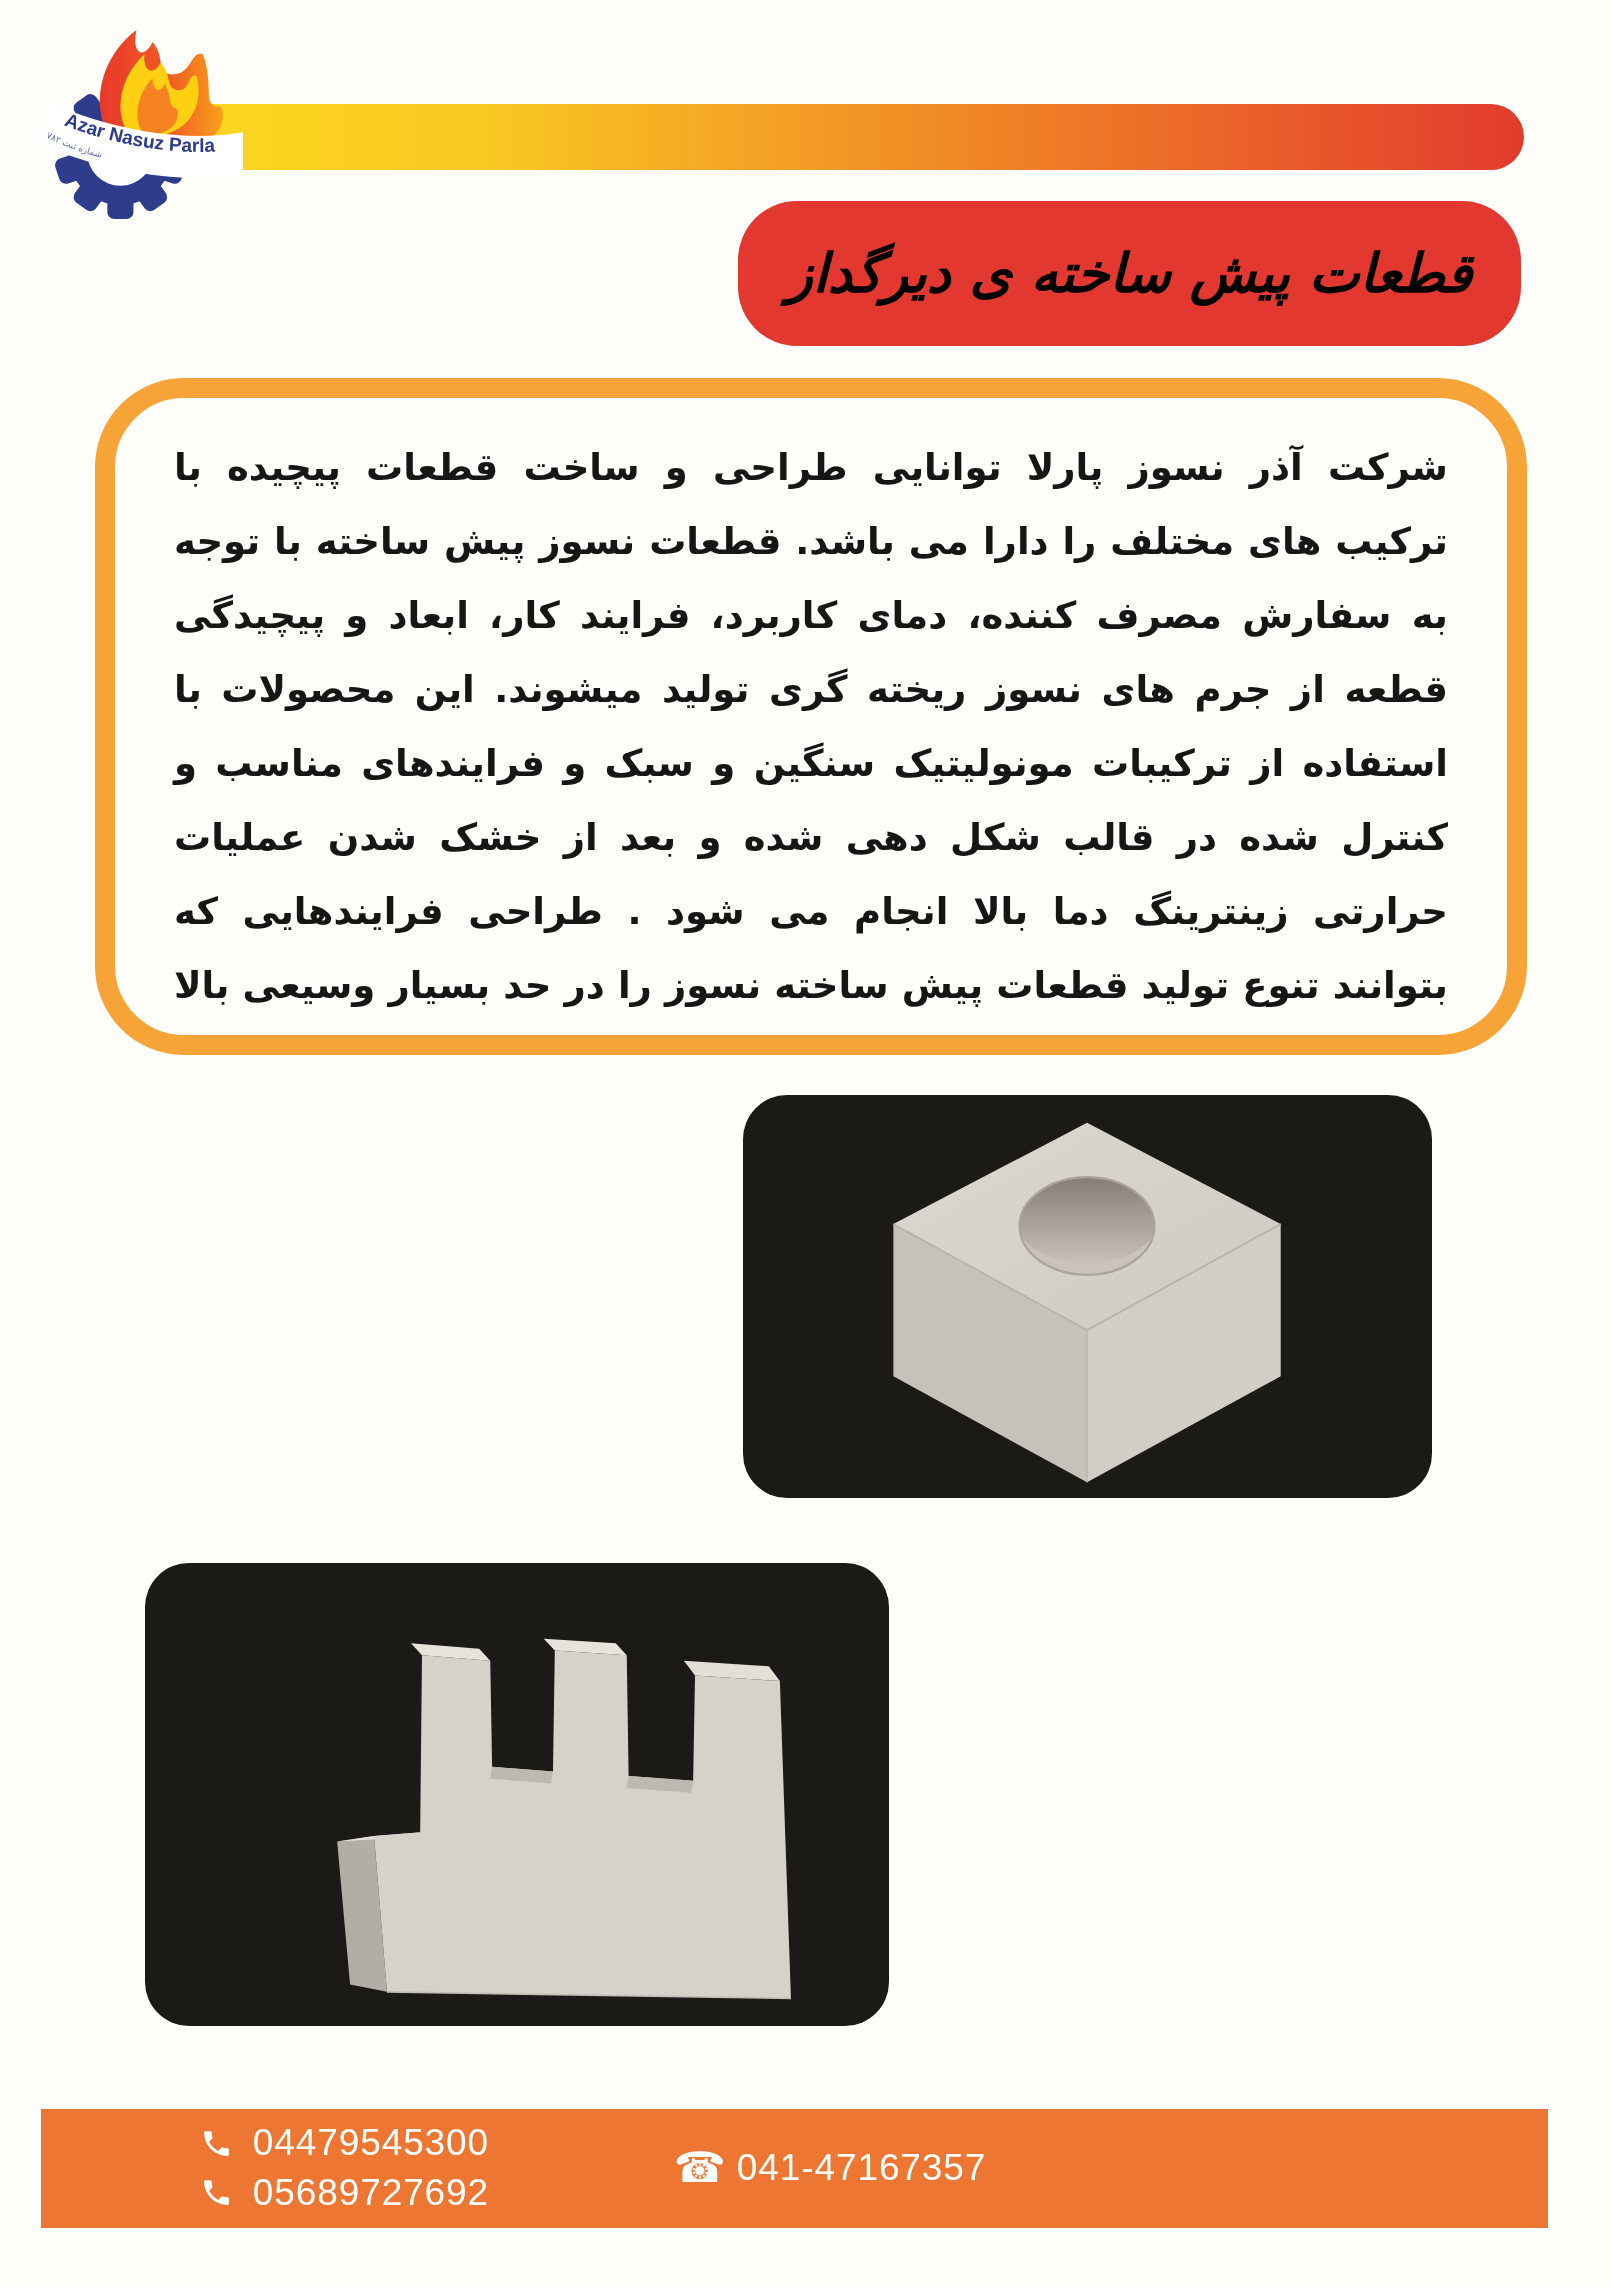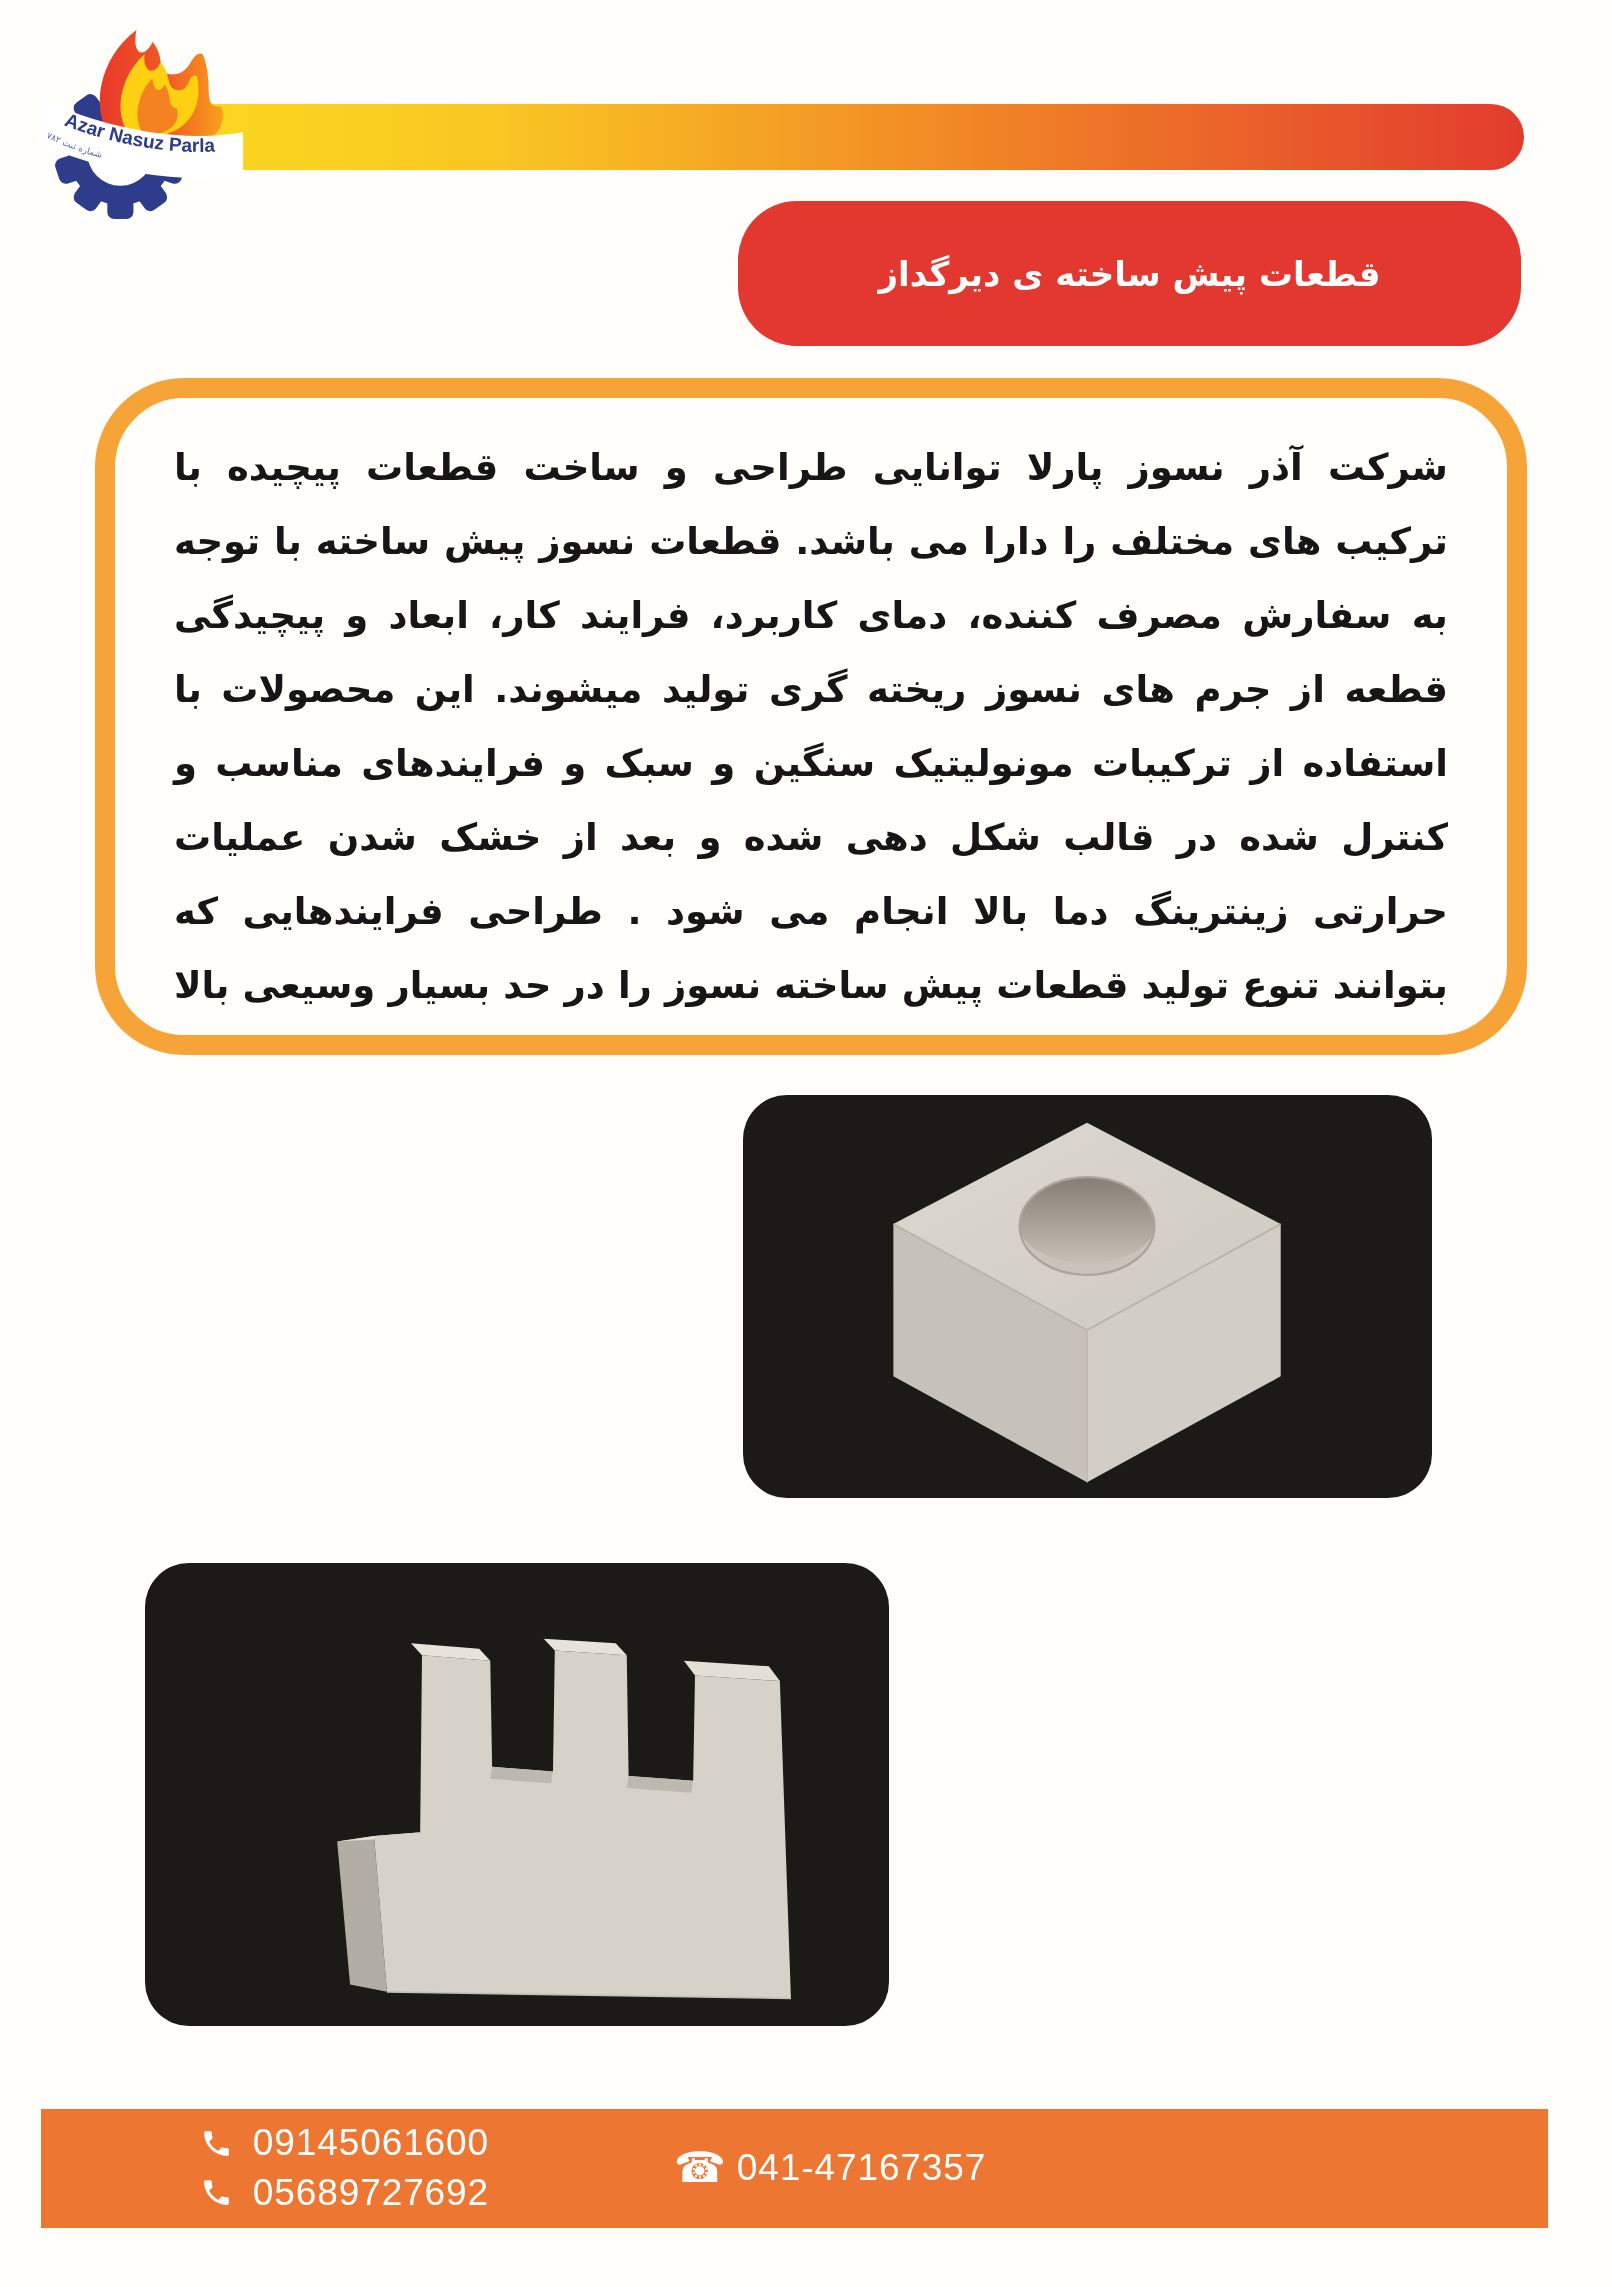--- a/index.html
+++ b/index.html
@@ -19,23 +19,24 @@
   }
   .logo{position:absolute;left:42px;top:24px;width:201px;height:201px;}
   
   .title-banner{
     position:absolute;left:738px;top:201px;
     width:783px;height:145px;
     background:#E23830;border-radius:59px;
     display:flex;align-items:center;justify-content:center;
   }
   .title-banner .title{
-    color:#ffffff;font-weight:bold;font-size:34px;
+    color:#000000;font-weight:bold;font-size:54px;
     direction:rtl;letter-spacing:0;
     font-family:"DejaVu Sans", sans-serif;
+    font-style:italic;
   }
   
   .intro-box{
     position:absolute;left:95px;top:378px;
     width:1432px;height:677px;box-sizing:border-box;
     border:20px solid #F6A437;border-radius:89px;
     background:#fffefa;
     padding:33px 59px 0 59px;
     overflow:hidden;
   }
@@ -170,21 +171,21 @@
 
   <div class="footer">
 
     <div class="f-group f-phones">
       <div class="f-row">
         <span class="icon-cell">
           <svg width="33" height="33" viewBox="0 0 24 24">
               <path fill="#fff" d="M6.62 10.79c1.44 2.83 3.76 5.14 6.59 6.59l2.2-2.2c.27-.27.67-.36 1.02-.24 1.12.37 2.33.57 3.57.57.55 0 1 .45 1 1V20c0 .55-.45 1-1 1-9.39 0-17-7.61-17-17 0-.55.45-1 1-1h3.5c.55 0 1 .45 1 1 0 1.25.2 2.45.57 3.57.11.35.03.74-.25 1.02l-2.2 2.2z"></path>
             </svg>
         </span>
-        <span class="txt">09145061600</span>
+        <span class="txt">04479545300</span>
       </div>
       <div class="f-row">
         <span class="icon-cell">
           <svg width="33" height="33" viewBox="0 0 24 24">
               <path fill="#fff" d="M6.62 10.79c1.44 2.83 3.76 5.14 6.59 6.59l2.2-2.2c.27-.27.67-.36 1.02-.24 1.12.37 2.33.57 3.57.57.55 0 1 .45 1 1V20c0 .55-.45 1-1 1-9.39 0-17-7.61-17-17 0-.55.45-1 1-1h3.5c.55 0 1 .45 1 1 0 1.25.2 2.45.57 3.57.11.35.03.74-.25 1.02l-2.2 2.2z"></path>
             </svg>
         </span>
         <span class="txt">05689727692</span>
       </div>
     </div>

